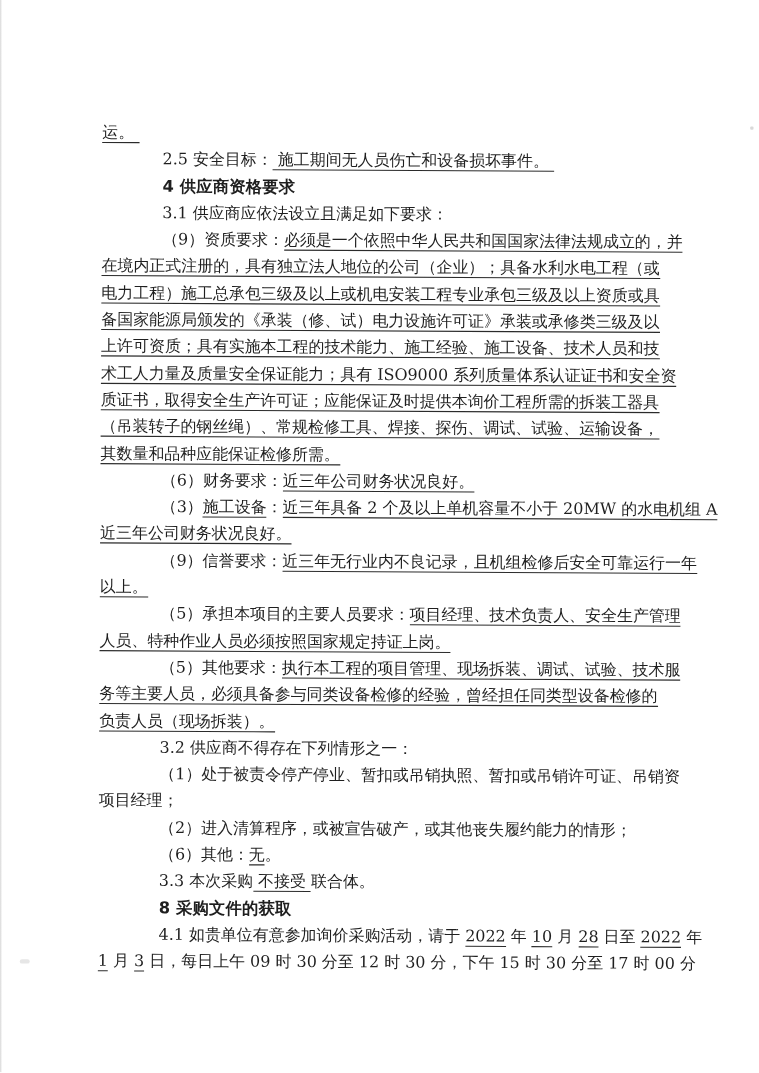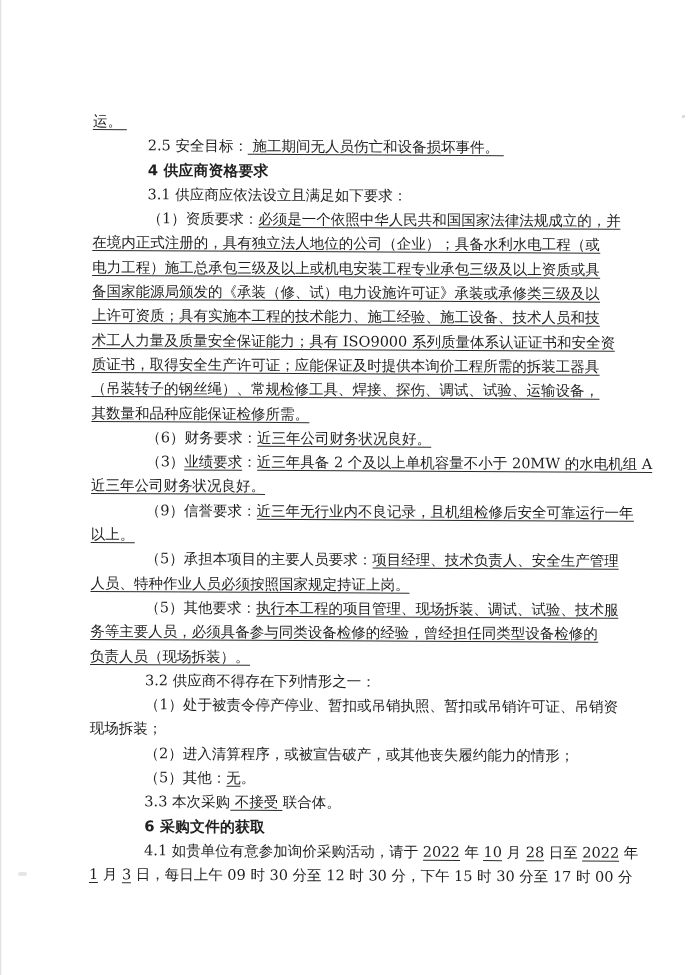--- a/index.html
+++ b/index.html
@@ -75,42 +75,42 @@
 
 <div class="page">
   <div class="scan-edge"></div>
   <div class="speck"></div>
   <div class="smudge"></div>
   <div class="content">
       <div class="line"><span class="u">运。 </span></div>
       <div class="line indent"><span>2.5 安全目标：</span><span class="u"> 施工期间无人员伤亡和设备损坏事件。 </span></div>
       <div class="line indent bold"><span>4 供应商资格要求</span></div>
       <div class="line indent"><span>3.1 供应商应依法设立且满足如下要求：</span></div>
-      <div class="line indent"><span>（1）资质要求：</span><span class="u">必须是一个依照中华人民共和国国家法律法规成立的，并</span></div>
+      <div class="line indent"><span>（9）资质要求：</span><span class="u">必须是一个依照中华人民共和国国家法律法规成立的，并</span></div>
       <div class="line"><span class="u">在境内正式注册的，具有独立法人地位的公司（企业）；具备水利水电工程（或</span></div>
       <div class="line"><span class="u">电力工程）施工总承包三级及以上或机电安装工程专业承包三级及以上资质或具</span></div>
       <div class="line"><span class="u">备国家能源局颁发的《承装（修、试）电力设施许可证》承装或承修类三级及以</span></div>
       <div class="line"><span class="u">上许可资质；具有实施本工程的技术能力、施工经验、施工设备、技术人员和技</span></div>
       <div class="line"><span class="u">术工人力量及质量安全保证能力；具有 ISO9000 系列质量体系认证证书和安全资</span></div>
       <div class="line"><span class="u">质证书，取得安全生产许可证；应能保证及时提供本询价工程所需的拆装工器具</span></div>
       <div class="line"><span class="u">（吊装转子的钢丝绳）、常规检修工具、焊接、探伤、调试、试验、运输设备，</span></div>
       <div class="line"><span class="u">其数量和品种应能保证检修所需。</span></div>
       <div class="line indent"><span>（6）财务要求：</span><span class="u">近三年公司财务状况良好。</span></div>
-      <div class="line indent"><span>（3）</span><span class="u">业绩要求</span><span>：</span><span class="u">近三年具备 2 个及以上单机容量不小于 20MW 的水电机组 A</span></div>
+      <div class="line indent"><span>（3）</span><span class="u">施工设备</span><span>：</span><span class="u">近三年具备 2 个及以上单机容量不小于 20MW 的水电机组 A</span></div>
       <div class="line"><span class="u">近三年公司财务状况良好。</span></div>
       <div class="line indent"><span>（9）信誉要求：</span><span class="u">近三年无行业内不良记录，且机组检修后安全可靠运行一年</span></div>
       <div class="line"><span class="u">以上。</span></div>
       <div class="line indent"><span>（5）承担本项目的主要人员要求：</span><span class="u">项目经理、技术负责人、安全生产管理</span></div>
       <div class="line"><span class="u">人员、特种作业人员必须按照国家规定持证上岗。</span></div>
       <div class="line indent"><span>（5）其他要求：</span><span class="u">执行本工程的项目管理、现场拆装、调试、试验、技术服</span></div>
       <div class="line"><span class="u">务等主要人员，必须具备参与同类设备检修的经验，曾经担任同类型设备检修的</span></div>
       <div class="line"><span class="u">负责人员（现场拆装）。</span></div>
       <div class="line indent"><span>3.2 供应商不得存在下列情形之一：</span></div>
       <div class="line indent"><span>（1）处于被责令停产停业、暂扣或吊销执照、暂扣或吊销许可证、吊销资</span></div>
-      <div class="line"><span>现场拆装；</span></div>
+      <div class="line"><span>项目经理；</span></div>
       <div class="line indent"><span>（2）进入清算程序，或被宣告破产，或其他丧失履约能力的情形；</span></div>
-      <div class="line indent"><span>（5）其他：</span><span class="u">无</span><span>。</span></div>
+      <div class="line indent"><span>（6）其他：</span><span class="u">无</span><span>。</span></div>
       <div class="line indent"><span>3.3 本次采购</span><span class="u"> 不接受 </span><span>联合体。</span></div>
-      <div class="line indent bold"><span>6 采购文件的获取</span></div>
+      <div class="line indent bold"><span>8 采购文件的获取</span></div>
       <div class="line indent"><span>4.1 如贵单位有意参加询价采购活动，请于 </span><span class="u">2022</span><span> 年 </span><span class="u">10</span><span> 月 </span><span class="u">28</span><span> 日至 </span><span class="u">2022</span><span> 年</span></div>
       <div class="line"><span class="u">1</span><span> 月 </span><span class="u">3</span><span> 日，每日上午 09 时 30 分至 12 时 30 分，下午 15 时 30 分至 17 时 00 分</span></div>
     </div>
 </div>
 
 </body></html>

